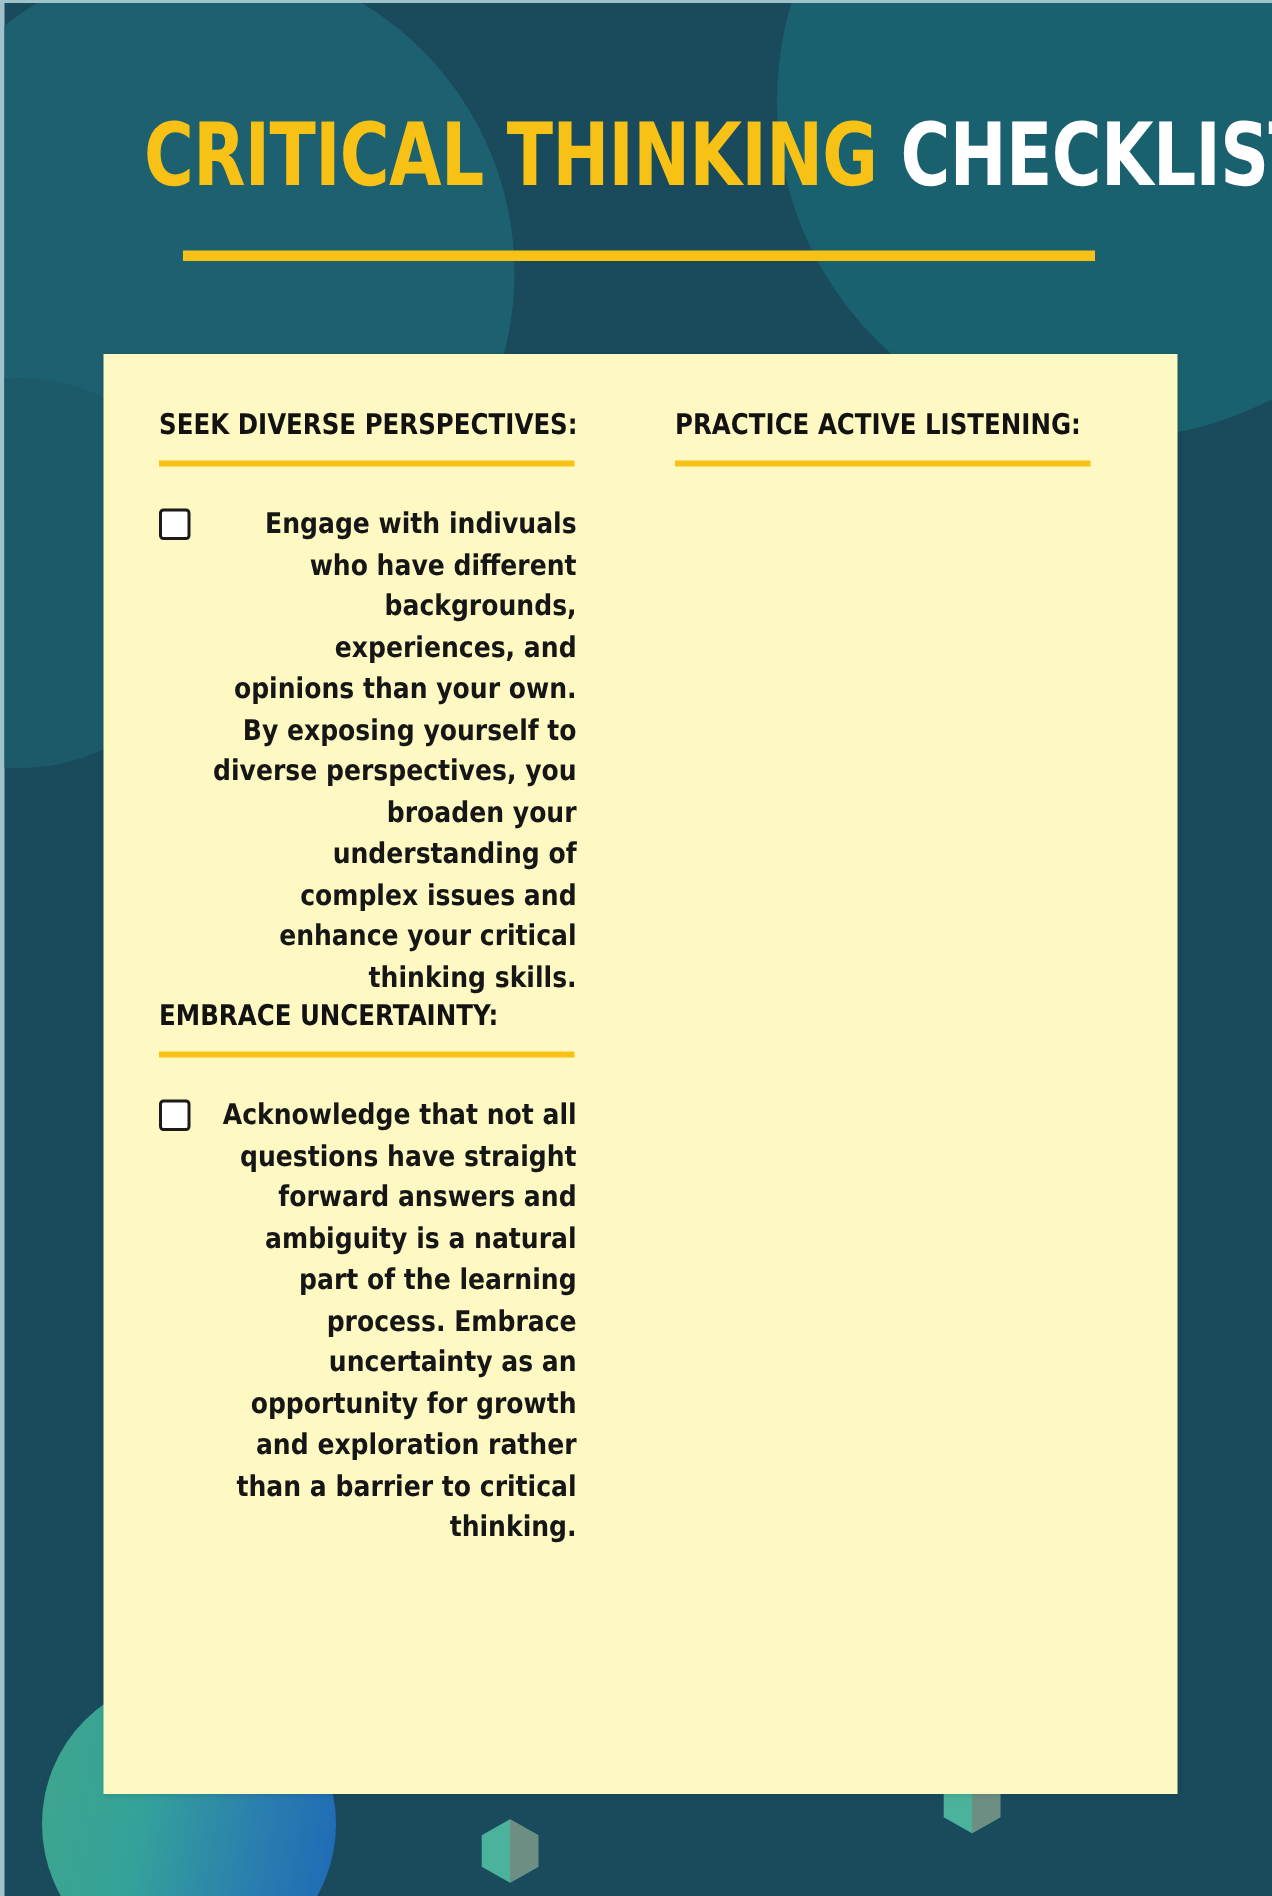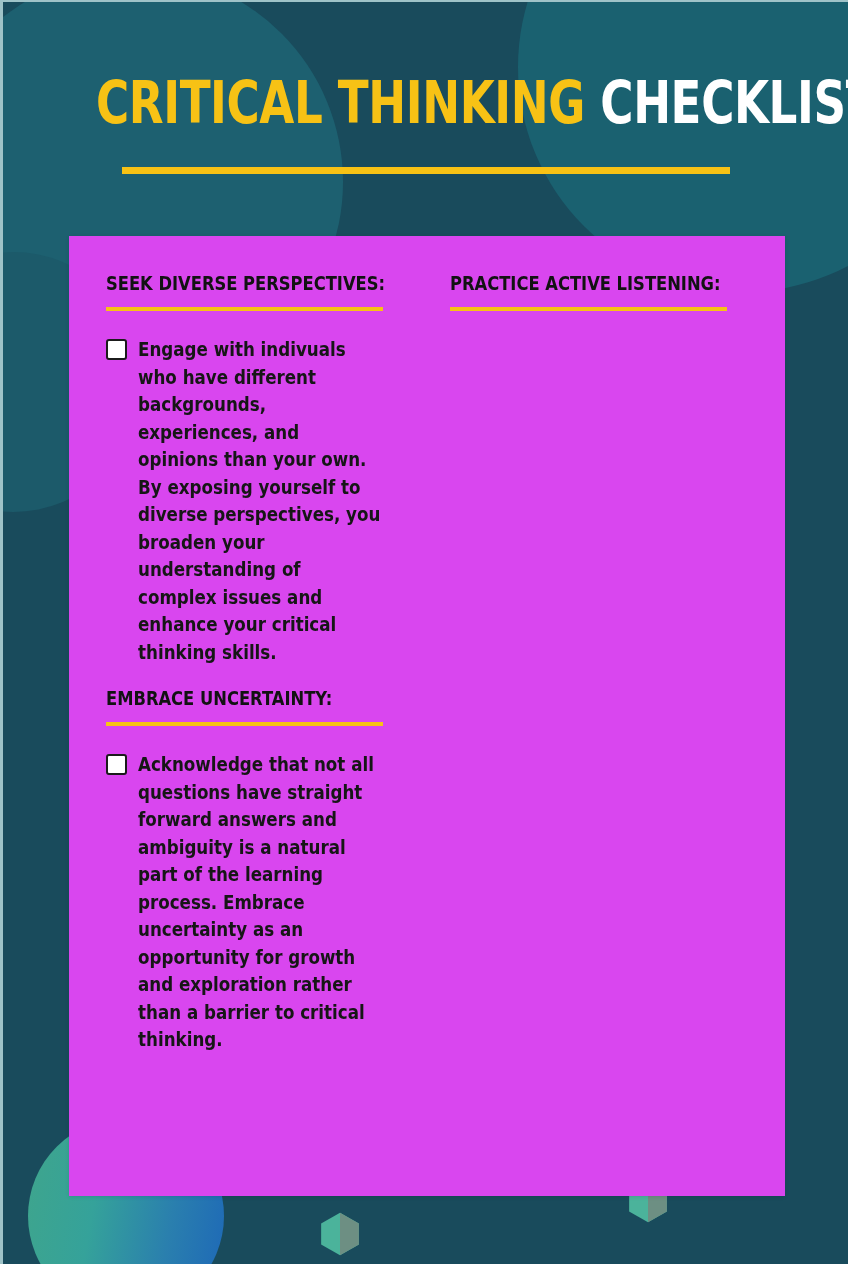--- a/index.html
+++ b/index.html
@@ -98,21 +98,21 @@
     margin: 35px auto 0 auto;
   }
 
   
   .card {
     position: absolute;
     left: 66px;
     top: 234px;
     width: 716px;
     height: 960px;
-    background: #d946ef;
+    background: #fef9c3;
     z-index: 2;
     box-sizing: border-box;
     box-shadow: 0 1px 4px rgba(0,0,0,0.10);
   }
   .card-inner {
     position: relative;
     height: 100%;
     padding: 36px 30px 0 37px;
     box-sizing: border-box;
     display: flex;
@@ -140,20 +140,21 @@
     background: #f7c215;
     margin-top: 13px;
     width: 277px;
   }
   .sec-rule.wide { width: 277px; }
 
   .item {
     display: flex;
     align-items: flex-start;
     margin-top: 25px;
+    text-align: right;
   }
   .checkbox {
     flex: 0 0 auto;
     width: 21px;
     height: 21px;
     border: 2px solid #1b1b1b;
     border-radius: 3px;
     background: #ffffff;
     margin-top: 3px;
     margin-right: 11px;
@@ -164,21 +165,21 @@
     font-family: "DejaVu Sans", sans-serif;
     font-weight: 700;
     font-size: 19px;
     line-height: 27.5px;
     color: #161616;
     transform: scaleX(0.88);
     transform-origin: left top;
     width: 114%;
   }
 
-  .sec-block + .sec-block { margin-top: 21px; }
+  .sec-block + .sec-block { }
 </style>
 </head>
 <body>
 
 <div id="poster">
 
   <div class="bg-layer">
     <div class="circle-tl"></div>
     <div class="circle-tr"></div>
     <div class="circle-ml"></div>

